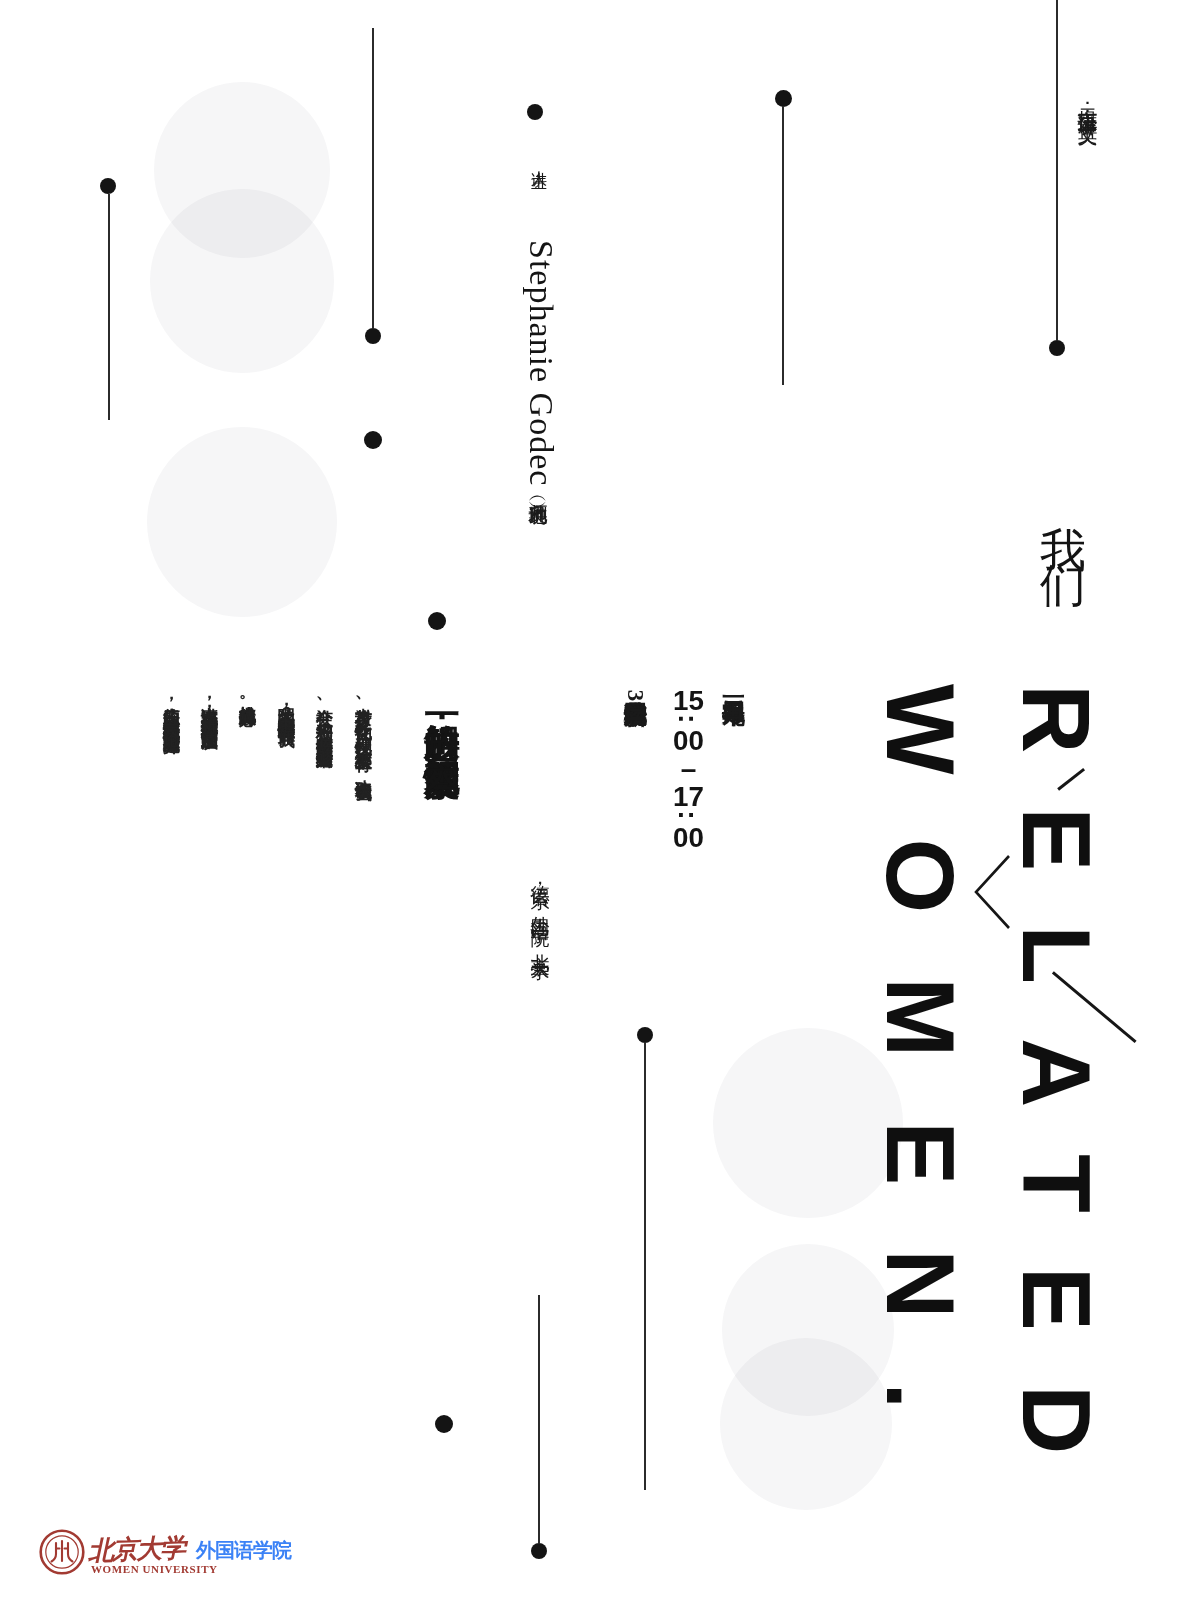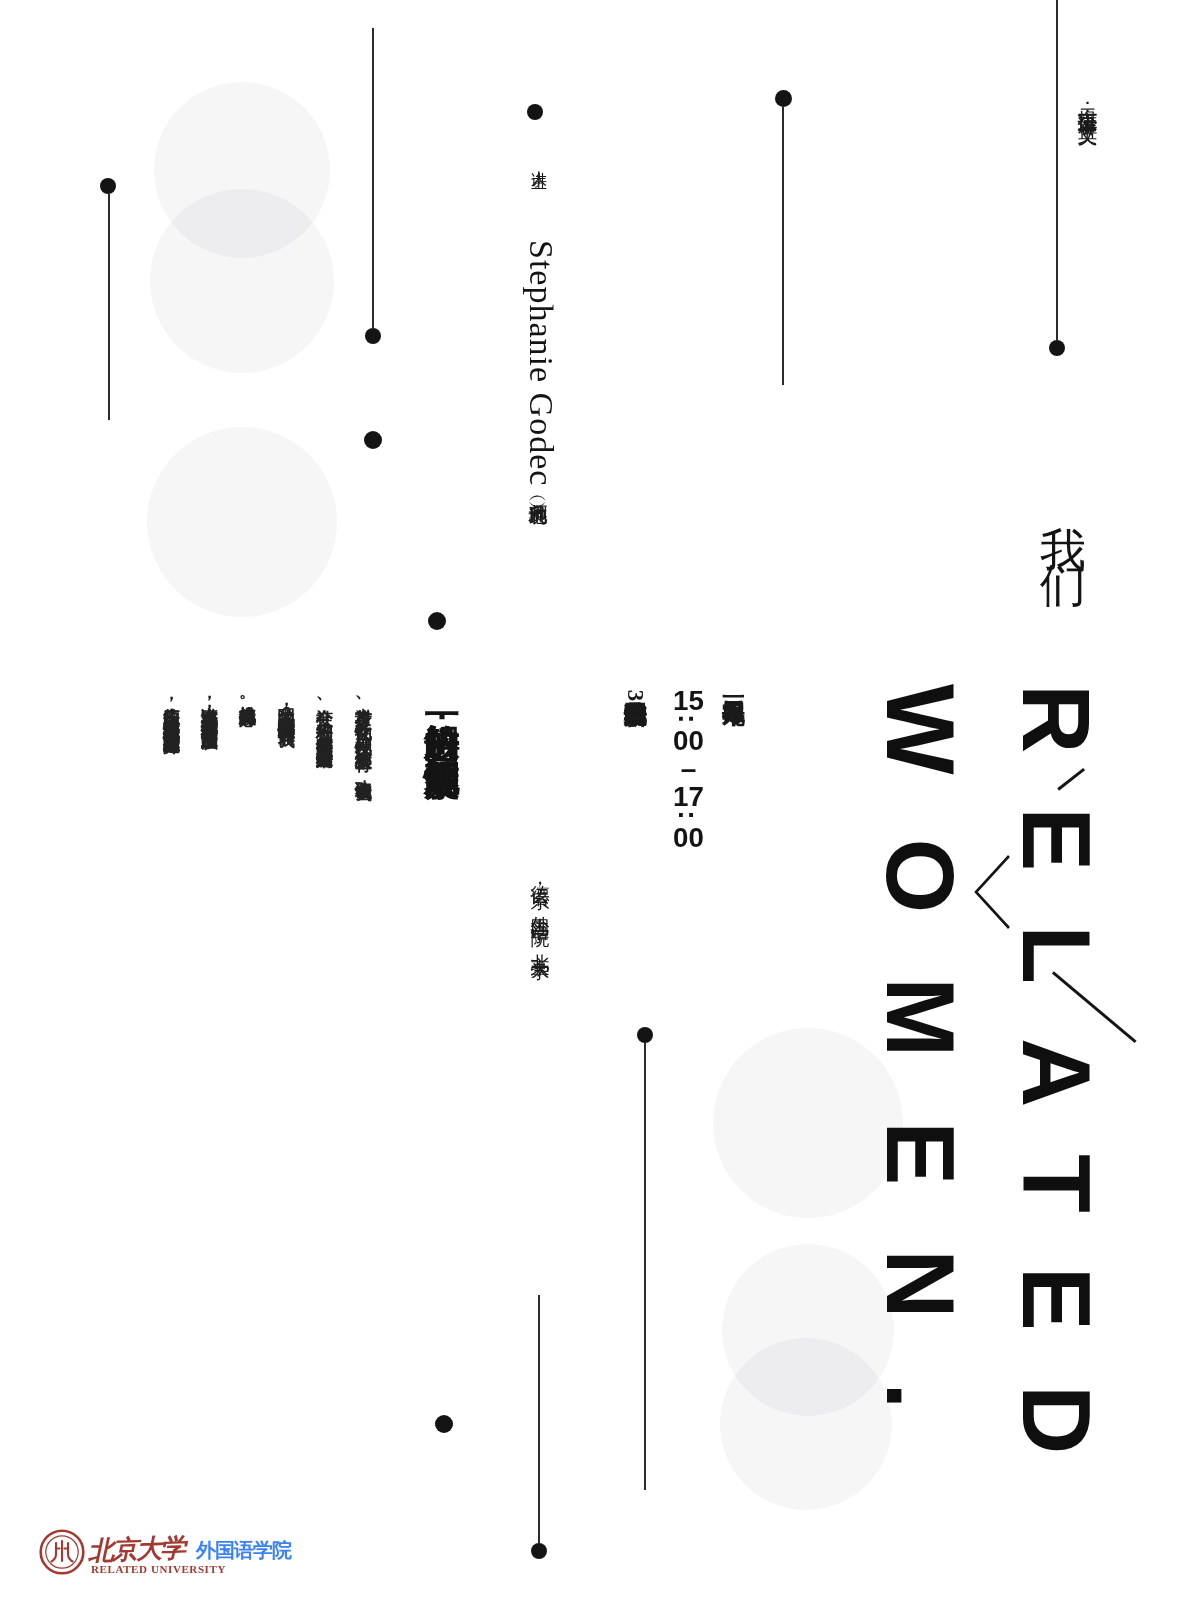--- a/index.html
+++ b/index.html
@@ -94,16 +94,16 @@
     <circle cx="24" cy="24" r="16.2" fill="none" stroke="#a23a32" stroke-width="1.2"></circle>
     <g fill="none" stroke="#a23a32" stroke-width="2.1" stroke-linecap="round">
       <path d="M24 13 V 33"></path>
       <path d="M18 15 V 26 C 18 30 16 32 13.5 33.5"></path>
       <path d="M30 15 V 26 C 30 30 32 32 34.5 33.5"></path>
       <path d="M18 20.5 H 21.5"></path>
       <path d="M26.5 20.5 H 30"></path>
     </g>
   </svg>
   <div class="cal">北京大学</div>
-  <div class="peking">RELATED UNIVERSITY</div>
+  <div class="peking">WOMEN UNIVERSITY</div>
   <div class="school">外国语学院</div>
 
 </div>
 
 </body></html>

